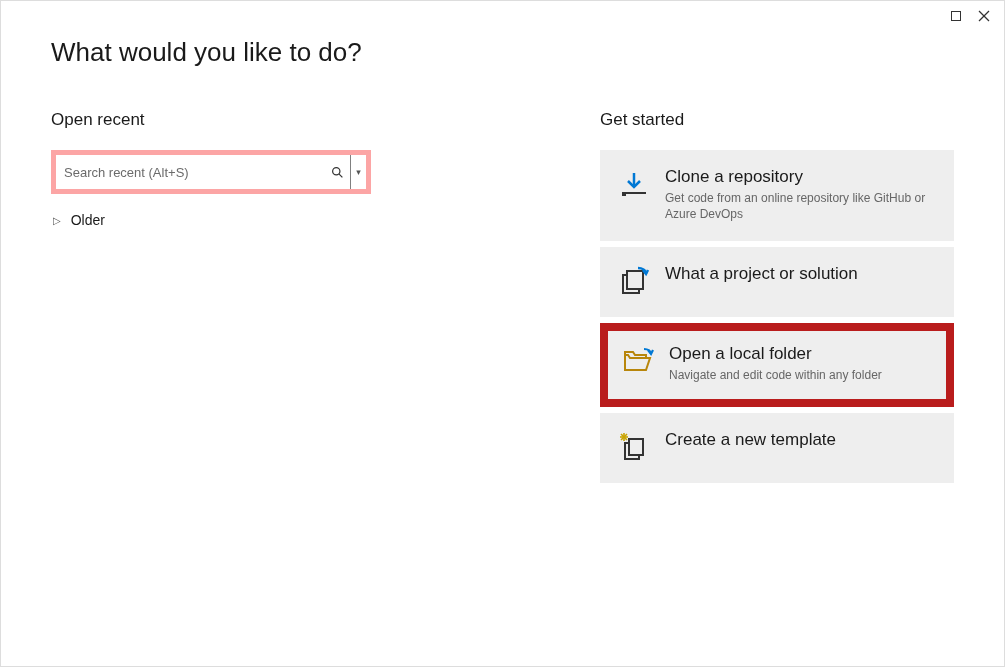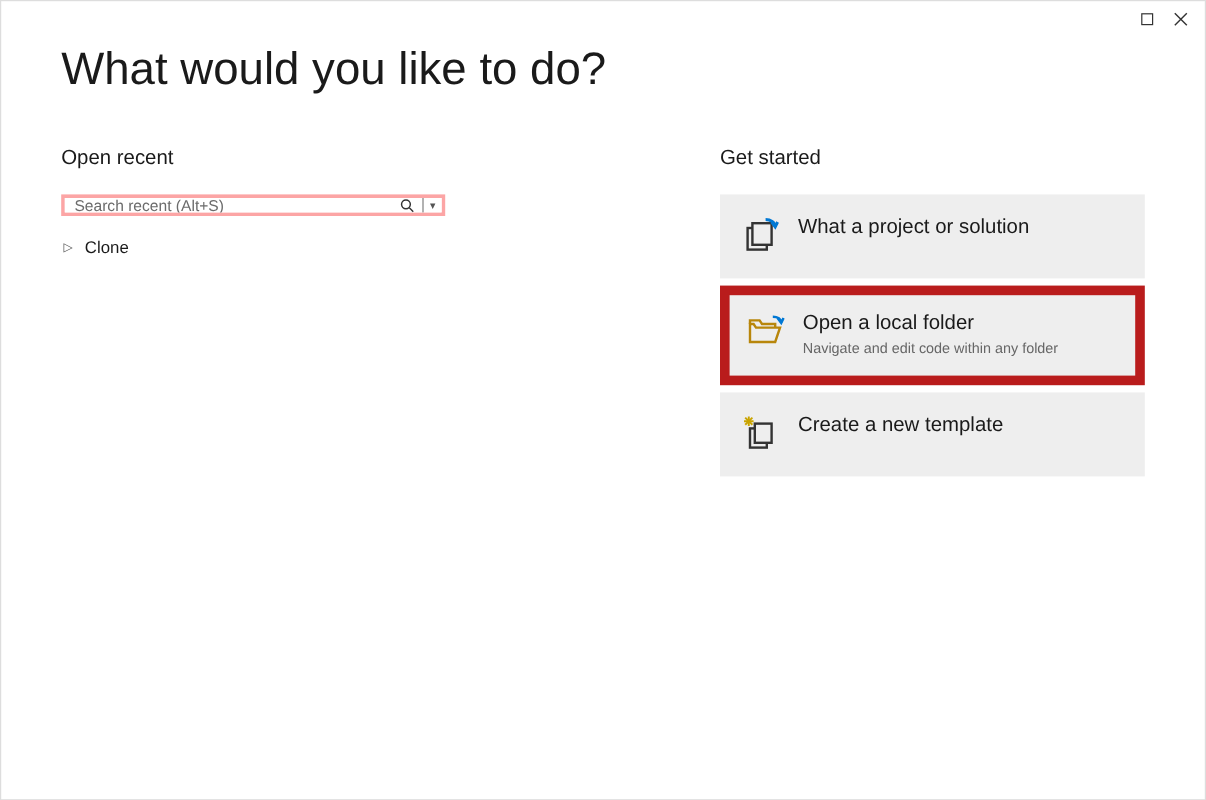--- a/index.html
+++ b/index.html
@@ -17,38 +17,38 @@
       top: 0; right: 0;
       height: 30px;
       display: flex;
       align-items: center;
       gap: 16px;
       padding-right: 14px;
     }
     .titlebar svg { display: block; }
     .content { padding: 36px 50px 0 50px; }
     .page-title {
-      font-size: 38px;
+      font-size: 26px;
       font-weight: 400;
       color: #1a1a1a;
       margin-bottom: 42px;
     }
     .columns { display: flex; gap: 70px; justify-content: center; }
     .col-left { flex: 0 0 370px; }
     .col-right { flex: 0 0 354px; margin-left: auto; }
     .section-title {
       font-size: 17px;
       font-weight: 400;
       color: #1a1a1a;
       margin-bottom: 20px;
     }
     .search-wrap {
       display: flex;
-      border: 3px solid #fca5a5;
-      height: 18px;
+      border: 5px solid #fca5a5;
+      height: 44px;
       width: 320px;
       margin-bottom: 18px;
     }
     .search-input {
       flex: 1;
       border: none;
       outline: none;
       padding: 0 8px;
       font-size: 13px;
       color: #333;
@@ -155,27 +155,41 @@
             <line x1="10" y1="10" x2="14" y2="14" stroke="#333" stroke-width="1.5"></line>
           </svg>
         </button>
         <button class="search-dd">
           <span>▾</span>
         </button>
       </div>
 
       <div class="older-row">
         <span class="tri">▷</span>
-        <span>Clone</span>
+        <span>Older</span>
       </div>
     </div>
 
     <div class="col-right">
       <div class="section-title">Get started</div>
 
+      <div class="card">
+        <div class="card-icon">
+          <svg width="32" height="32" viewBox="0 0 32 32">
+            <line x1="4" y1="25" x2="28" y2="25" stroke="#333" stroke-width="2"></line>
+            <rect x="4" y="25" width="4" height="3" fill="#333"></rect>
+            <line x1="16" y1="5" x2="16" y2="19" stroke="#0078d4" stroke-width="2.5"></line>
+            <path d="M10 13 L16 19 L22 13" fill="none" stroke="#0078d4" stroke-width="2.5"></path>
+          </svg>
+        </div>
+        <div>
+          <div class="card-title">Clone a repository</div>
+          <div class="card-desc">Get code from an online repository like GitHub or Azure DevOps</div>
+        </div>
+      </div>
 
       <div class="card">
         <div class="card-icon">
           <svg width="32" height="32" viewBox="0 0 32 32">
             <rect x="5" y="10" width="16" height="18" fill="none" stroke="#333" stroke-width="2"></rect>
             <rect x="9" y="6" width="16" height="18" fill="#eeeeee" stroke="#333" stroke-width="2"></rect>
             <path d="M20 3 C24 3 28 5 28 9" fill="none" stroke="#0078d4" stroke-width="2.5"></path>
             <path d="M25 5 L28 9 L30 5" fill="none" stroke="#0078d4" stroke-width="2.5"></path>
           </svg>
         </div>

